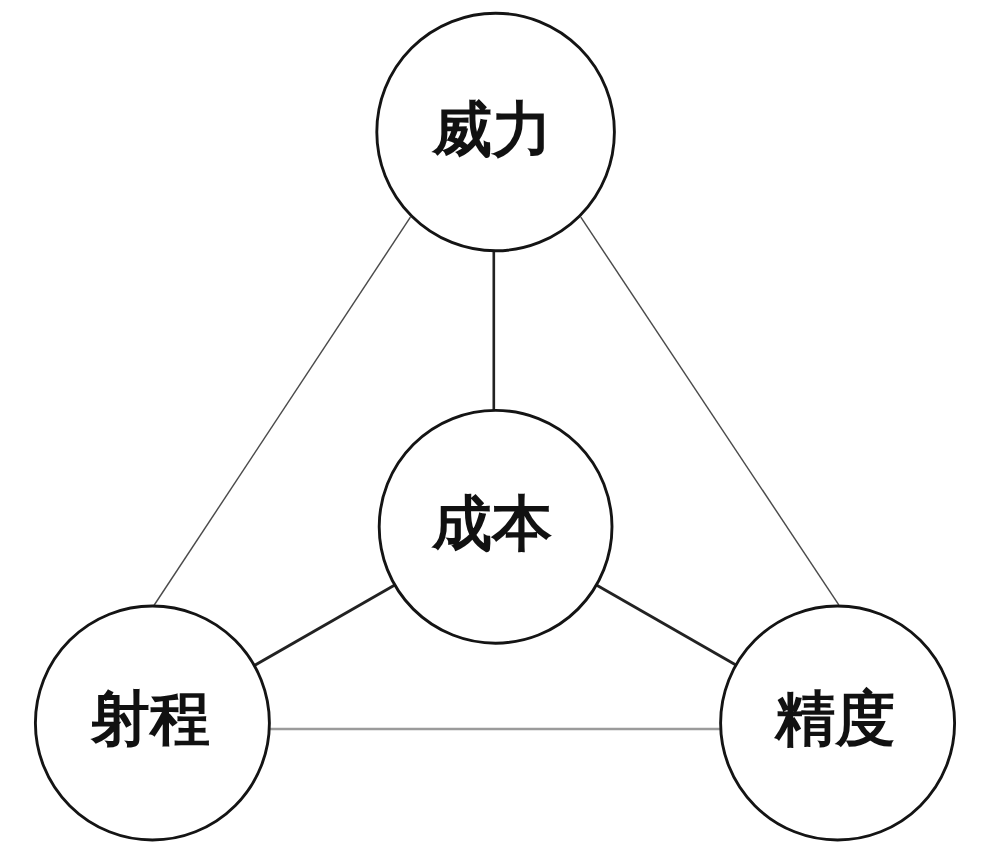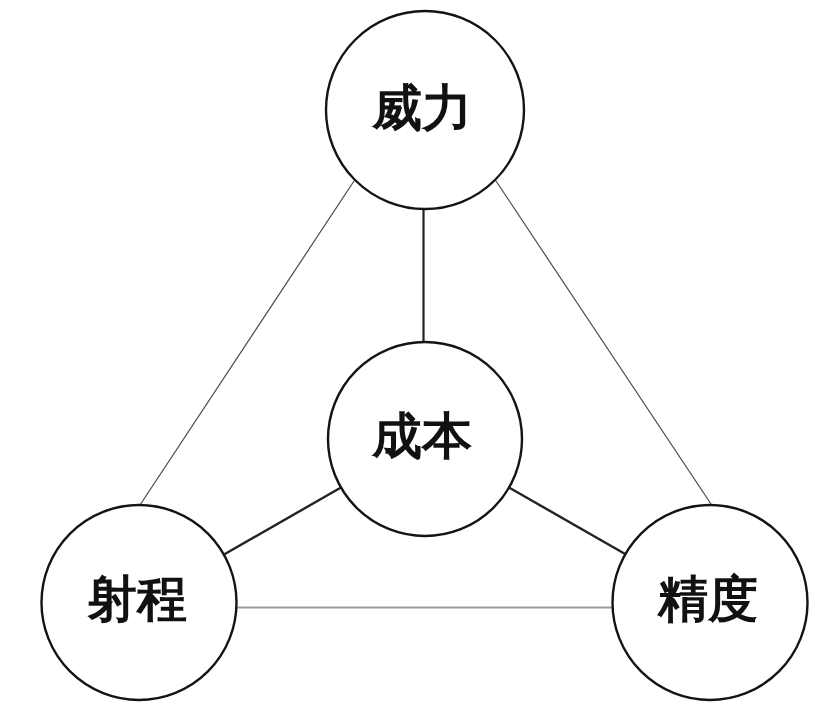--- a/index.html
+++ b/index.html
@@ -9,21 +9,20 @@
   }
   body {
     width: 824px;
     height: 710px;
     overflow: hidden;
   }
   .diagram-stage {
     width: 660px;
     height: 710px;
     position: relative;
-    margin-left: 12px;
   }
   svg {
     display: block;
   }
   .node-label {
     font-family: "DejaVu Sans", sans-serif;
     font-weight: bold;
     font-size: 50px;
   }
 </style>

